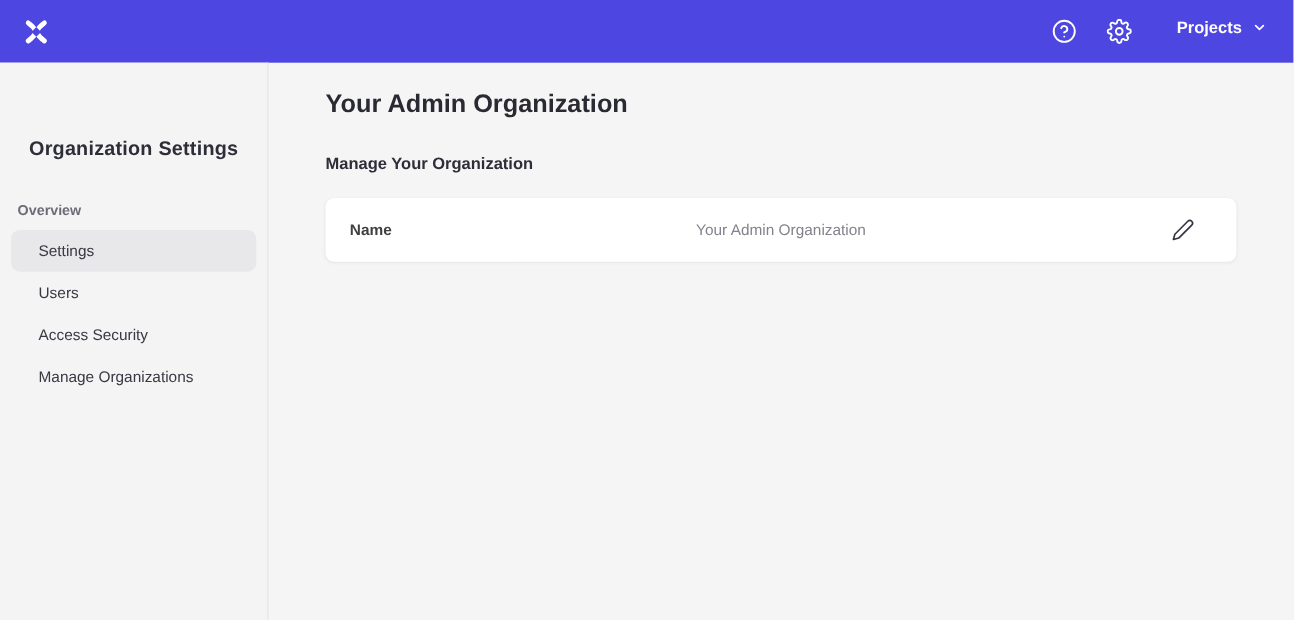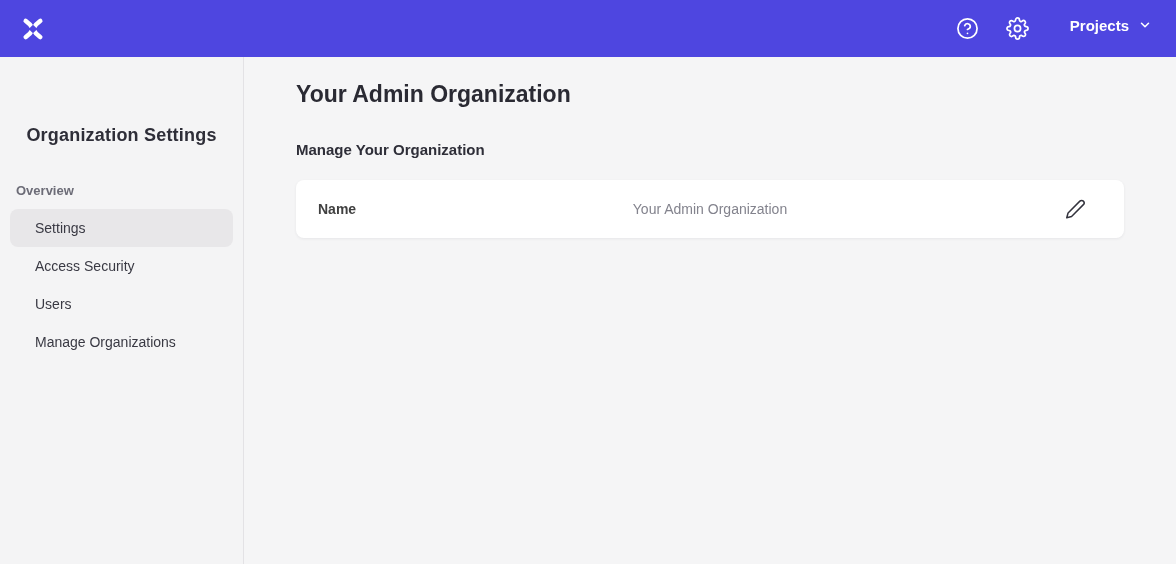--- a/index.html
+++ b/index.html
@@ -187,22 +187,22 @@
   </div>
 </header>
 
 <div class="layout">
 
   <aside class="sidebar">
     <div class="sidebar-title">Organization Settings</div>
     <div class="sidebar-section-label">Overview</div>
     <nav class="nav">
       <div class="nav-item active">Settings</div>
+      <div class="nav-item">Users</div>
       <div class="nav-item">Access Security</div>
-      <div class="nav-item">Users</div>
       <div class="nav-item">Manage Organizations</div>
     </nav>
   </aside>
 
   <main class="main">
     <h1 class="page-title">Your Admin Organization</h1>
     <h2 class="section-title">Manage Your Organization</h2>
 
     <div class="card">
       <span class="field-label">Name</span>

